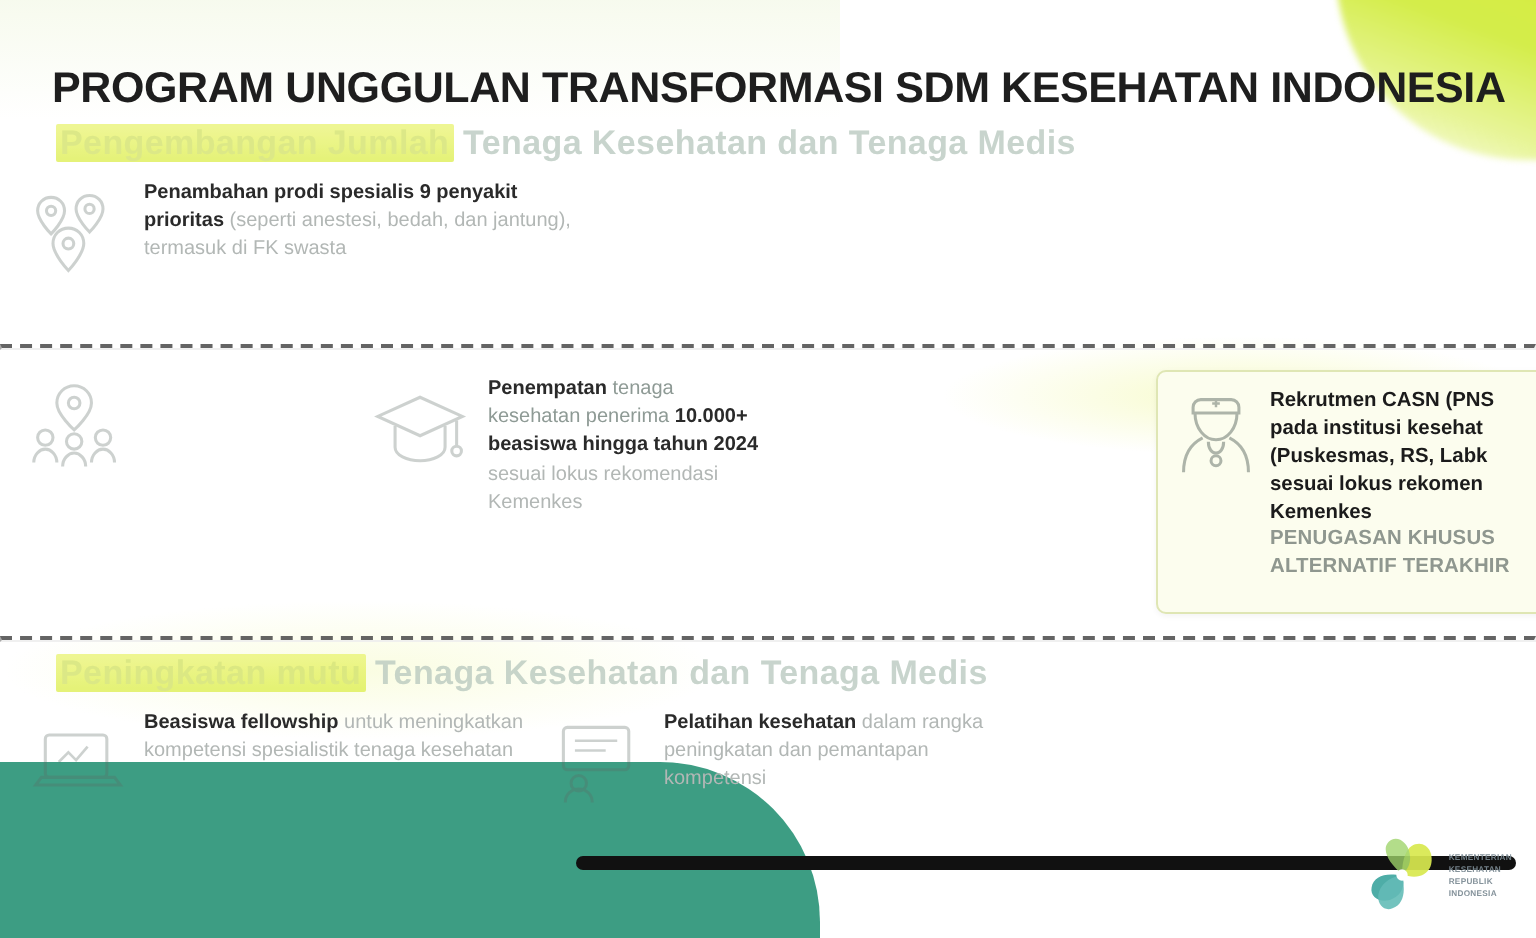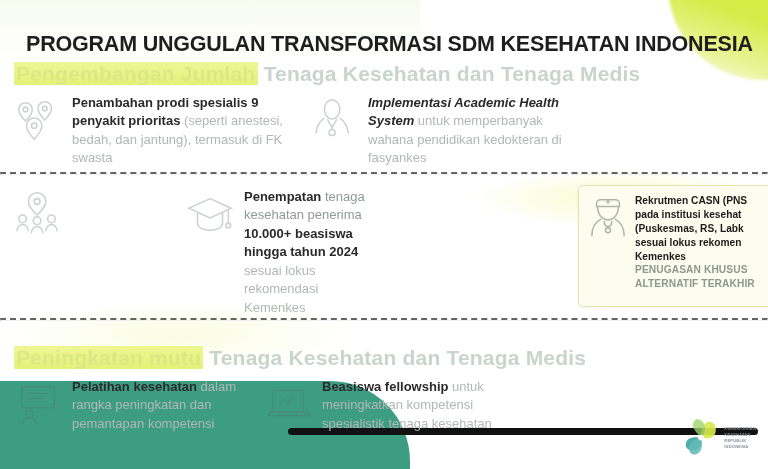--- a/index.html
+++ b/index.html
@@ -82,27 +82,27 @@
     opacity: .85;
     z-index: 4;
   }
   .divider.d1 { top: 172px; }
   .divider.d2 { top: 318px; }
 
   
   .section { position: absolute; left: 0; width: 768px; z-index: 5; }
   .section.s1 { top: 62px; }
   .section.s2 { top: 180px; }
-  .section.s3 { top: 346px; }
+  .section.s3 { top: 327px; }
 
   .sec-head {
-    font-size: 21px;
+    font-size: 17px;
     font-weight: 600;
     color: #b9c9bf;
-    padding-left: 14px;
+    padding-left: 28px;
     white-space: nowrap;
     letter-spacing: .2px;
     opacity: .78;
   }
   .sec-head .hl {
     color: #cfe05a;
     background: linear-gradient(180deg, #e9f36a 10%, #dcee46 90%);
     padding: 0 2px;
     border-radius: 1px;
     opacity: .92;
@@ -120,21 +120,21 @@
     gap: 8px;
   }
   .item .icon {
     flex: 0 0 auto;
     width: 50px; height: 48px;
     opacity: .30;
     margin-top: 2px;
   }
   .item .icon svg { width: 100%; height: 100%; display: block; }
   .item .txt {
-    font-size: 13px;
+    font-size: 10px;
     line-height: 1.42;
     color: #b2b7b5;
     font-weight: 500;
   }
   .item .txt b { color: #2a2a2a; font-weight: bold; }
   .item .txt i { color: #2a2a2a; font-weight: bold; font-style: italic; }
   .item .txt .mid { color: #8e9a95; }
 
   
   .s1 .item.i1 { width: 296px; }
@@ -233,34 +233,20 @@
           <circle cx="32" cy="12" r="2.4"></circle>
           <path d="M21 22c-4.5 0-8 3.4-8 8 0 5.6 8 14 8 14s8-8.4 8-14c0-4.6-3.5-8-8-8z"></path>
           <circle cx="21" cy="30" r="2.8"></circle>
         </svg>
       </span>
       <span class="txt">
         <b>Penambahan prodi spesialis 9 penyakit prioritas</b><span> (seperti anestesi, bedah, dan jantung), termasuk di FK swasta</span>
       </span>
     </div>
 
-    <div class="item i2">
-      <span class="icon">
-        <svg viewBox="0 0 52 48" fill="none" stroke="#5b6b64" stroke-width="1.6">
-          <ellipse cx="23" cy="13" rx="8" ry="10"></ellipse>
-          <path d="M15 22c-5 3-8 9-9 16M31 22c5 3 8 9 9 16"></path>
-          <path d="M18 23l5 9 5-9"></path>
-          <circle cx="23" cy="37" r="3.2"></circle>
-          <path d="M23 32v2"></path>
-        </svg>
-      </span>
-      <span class="txt">
-        <i>Implementasi Academic Health System</i><span> untuk memperbanyak wahana pendidikan kedokteran di fasyankes</span>
-      </span>
-    </div>
 
   </div>
 </div>
 
 <div class="section s2">
   <div class="items">
 
 
     <div class="item i2">
       <span class="icon">
@@ -315,44 +301,44 @@
     <span class="sub">ALTERNATIF TERAKHIR</span>
   </span>
 </div>
 
 <div class="section s3">
   <div class="sec-head">
     <span class="hl">Peningkatan mutu</span><span> Tenaga Kesehatan dan Tenaga Medis</span>
   </div>
   <div class="items">
 
+    <div class="item i1">
+      <span class="icon">
+        <svg viewBox="0 0 52 48" fill="none" stroke="#5b6b64" stroke-width="1.6">
+          <rect x="9" y="10" width="32" height="22" rx="2"></rect>
+          <path d="M4 36h44l-3-4H7l-3 4z"></path>
+          <path d="M16 24l5-5 4 4 6-7" stroke-width="1.4"></path>
+        </svg>
+      </span>
+      <span class="txt">
+        <b>Beasiswa fellowship</b><span> untuk meningkatkan kompetensi spesialistik tenaga kesehatan</span>
+      </span>
+    </div>
+
     <div class="item i2">
       <span class="icon">
         <svg viewBox="0 0 52 48" fill="none" stroke="#5b6b64" stroke-width="1.6">
           <rect x="8" y="6" width="34" height="22" rx="2"></rect>
           <path d="M14 13h22M14 18h16" stroke-width="1.3"></path>
           <circle cx="16" cy="35" r="4"></circle>
           <path d="M9 45c0-4 3-7 7-7s7 3 7 7"></path>
         </svg>
       </span>
       <span class="txt">
         <b>Pelatihan kesehatan</b><span> dalam rangka peningkatan dan pemantapan kompetensi</span>
-      </span>
-    </div>
-
-    <div class="item i1">
-      <span class="icon">
-        <svg viewBox="0 0 52 48" fill="none" stroke="#5b6b64" stroke-width="1.6">
-          <rect x="9" y="10" width="32" height="22" rx="2"></rect>
-          <path d="M4 36h44l-3-4H7l-3 4z"></path>
-          <path d="M16 24l5-5 4 4 6-7" stroke-width="1.4"></path>
-        </svg>
-      </span>
-      <span class="txt">
-        <b>Beasiswa fellowship</b><span> untuk meningkatkan kompetensi spesialistik tenaga kesehatan</span>
       </span>
     </div>
 
 
   </div>
 </div>
 
 <div class="deco-bottomleft"></div>
 <div class="deco-blackbar"></div>
 

